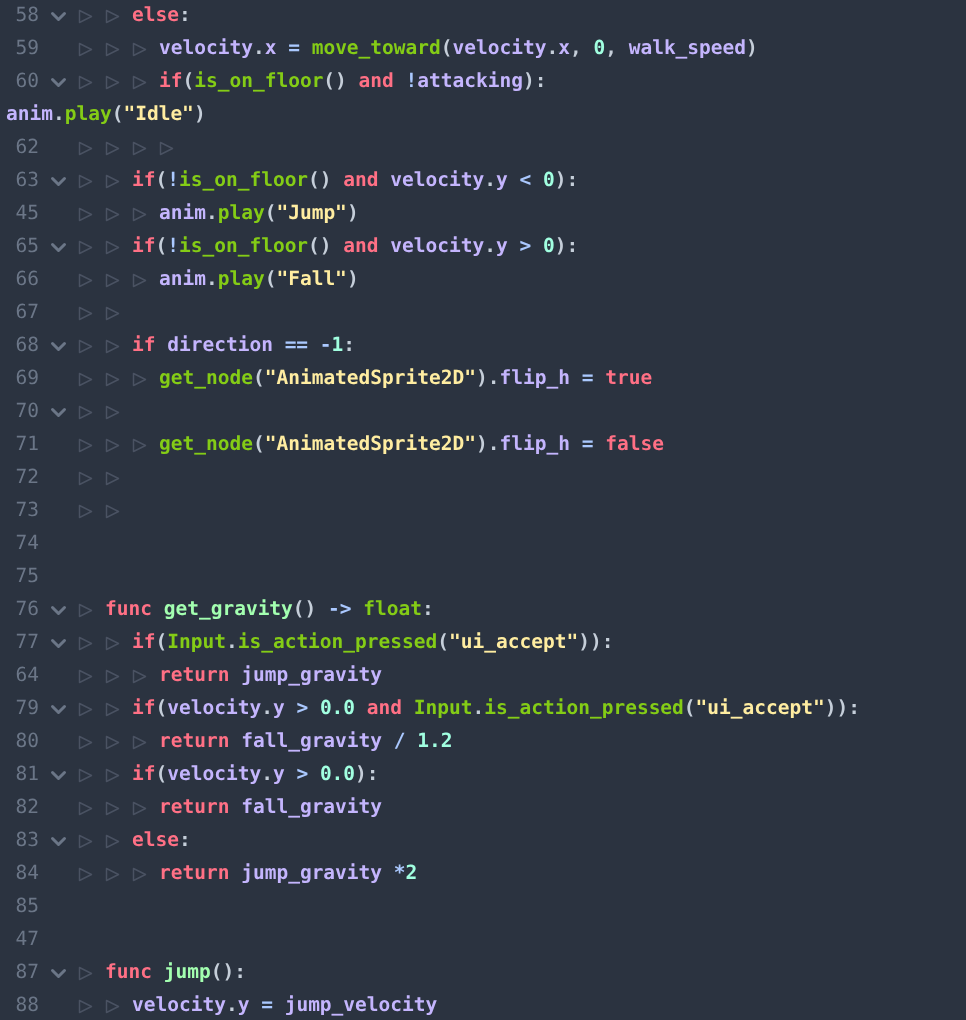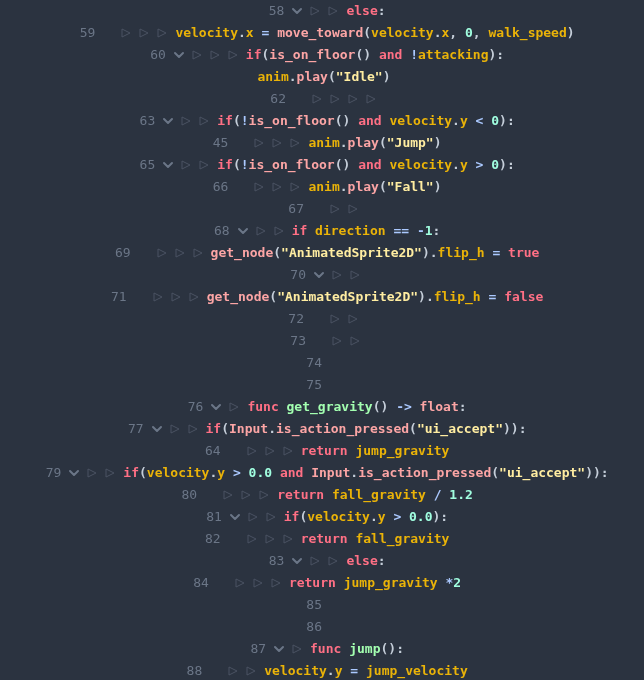--- a/index.html
+++ b/index.html
@@ -14,21 +14,20 @@
     overflow: hidden;
   }
   .editor {
     display: flex;
     flex-direction: column;
   }
   .line {
     display: flex;
     align-items: center;
     height: 22px;
-    justify-content: center;
   }
   .gutter {
     display: flex;
     align-items: center;
     flex-shrink: 0;
   }
   .lineno {
     width: 30px;
     text-align: right;
     color: #6b7687;
@@ -43,22 +42,22 @@
     user-select: none;
   }
   .fold-col svg { display: block; }
   .code {
     white-space: pre;
     padding-left: 4px;
     font-weight: bold;
   }
   
   .kw { color: #ff7085; }        
-  .id { color: #eab308; }        
-  .fn { color: #fca5a5; margin-top: 12px; }        
+  .id { color: #c4b5fd; }        
+  .fn { color: #84cc16; margin-top: 12px; }        
   .num { color: #a1ffe0; }       
   .str { color: #ffeda1; }       
   .op { color: #abc9ff; }        
   .punc { color: #c5ced9; }      
   .const { color: #ff7085; }     
   .fname { color: #a3ffb0; }     
 </style>
 </head>
 <body>
 
@@ -587,21 +586,21 @@
     </div>
     <div class="line">
       <div class="gutter">
         <div class="lineno">85</div>
         <div class="fold-col"></div>
       </div>
       <div class="code"></div>
     </div>
     <div class="line">
       <div class="gutter">
-        <div class="lineno">86</div>
+        <div class="lineno">47</div>
         <div class="fold-col"></div>
       </div>
       <div class="code"></div>
     </div>
     <div class="line">
       <div class="gutter">
         <div class="lineno">87</div>
         <div class="fold-col">
           <svg width="12" height="12" viewBox="0 0 12 12">
             <path d="M2 4 L6 8 L10 4" fill="none" stroke="#6b7687" stroke-width="2" stroke-linecap="round" stroke-linejoin="round"></path>

